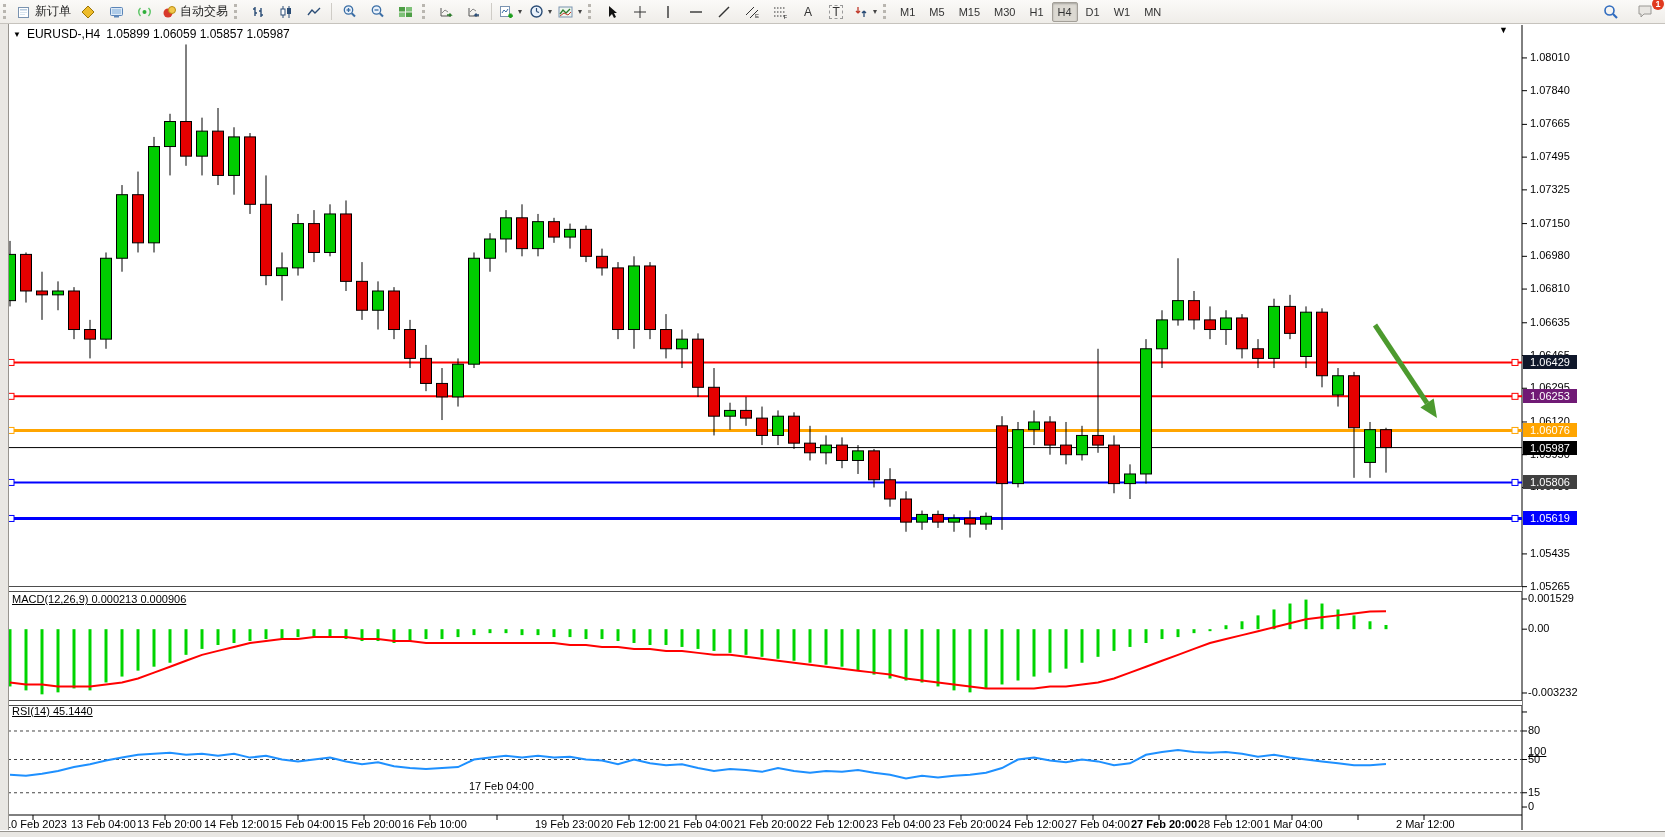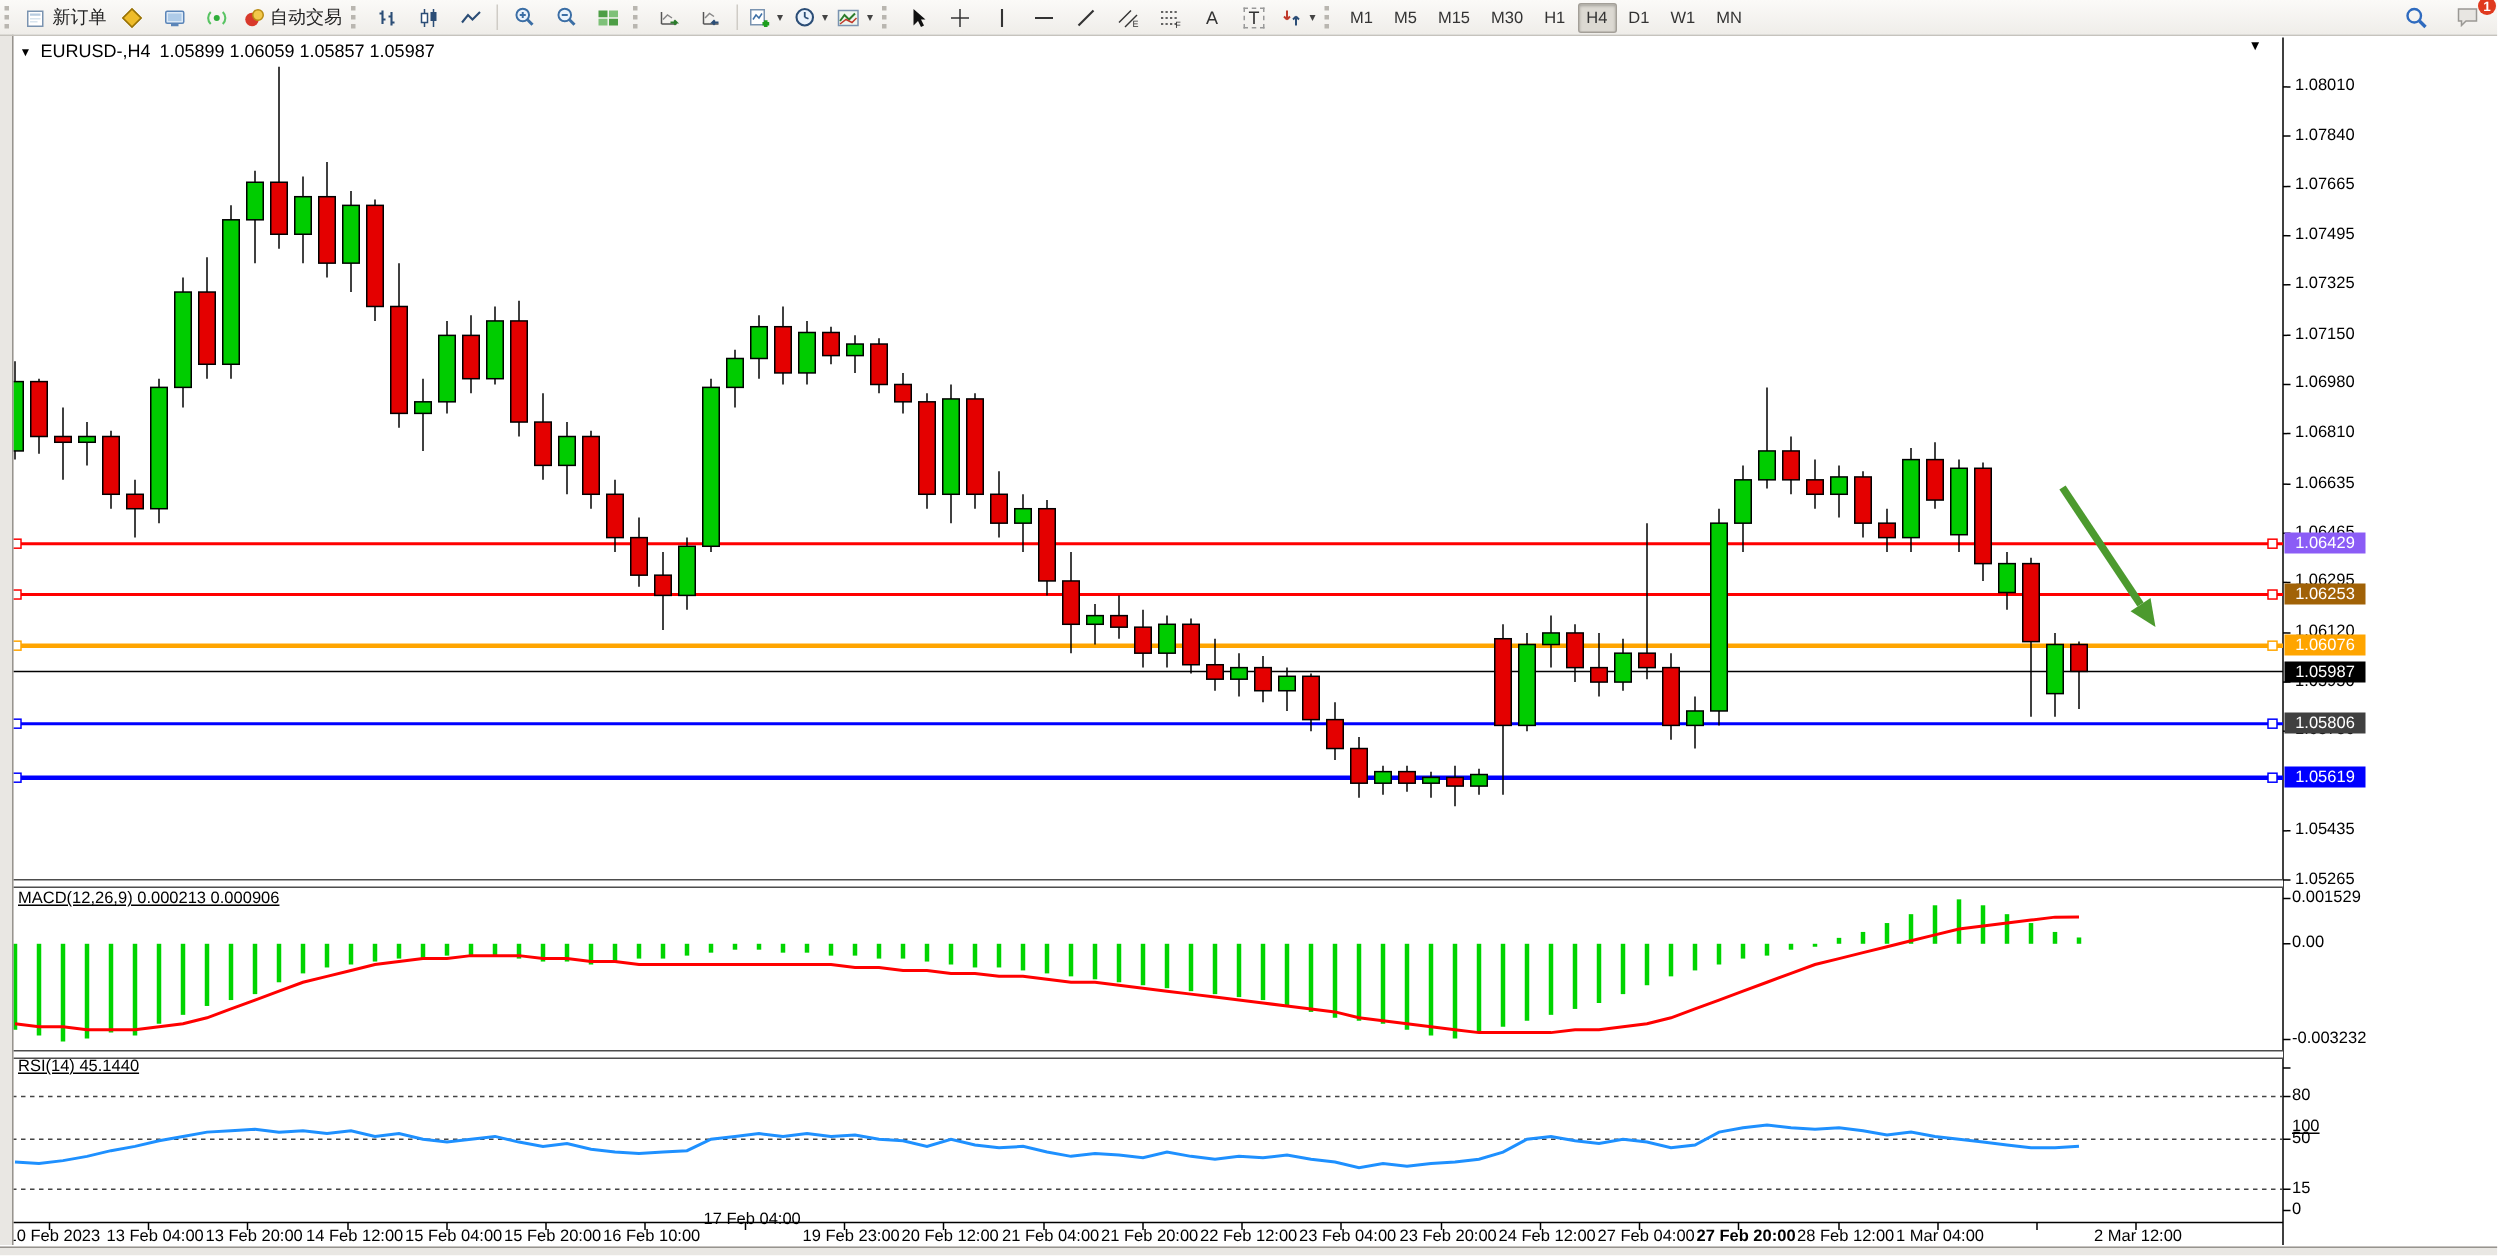--- a/index.html
+++ b/index.html
@@ -683,42 +683,42 @@
       <div class="axis-label" style="left: 1530px; top: 249.325px;">1.06980</div>
       <div class="axis-label" style="left: 1530px; top: 282.069px;">1.06810</div>
       <div class="axis-label" style="left: 1530px; top: 315.776px;">1.06635</div>
       <div class="axis-label" style="left: 1530px; top: 348.519px;">1.06465</div>
       <div class="axis-label" style="left: 1530px; top: 381.263px;">1.06295</div>
       <div class="axis-label" style="left: 1530px; top: 414.97px;">1.06120</div>
       <div class="axis-label" style="left: 1530px; top: 447.714px;">1.05950</div>
       <div class="axis-label" style="left: 1530px; top: 480.457px;">1.05780</div>
       <div class="axis-label" style="left: 1530px; top: 546.908px;">1.05435</div>
       <div class="axis-label" style="left: 1530px; top: 579.652px;">1.05265</div>
-      <div class="price-tag" style="left: 1523px; top: 355.453px; background: #8b5cf6;">1.06429</div>
-      <div class="price-tag" style="left: 1523px; top: 389.353px; background: #a16207;">1.06253</div>
+      <div class="price-tag" style="left: 1523px; top: 355.453px; background: #0f172a;">1.06429</div>
+      <div class="price-tag" style="left: 1523px; top: 389.353px; background: #701a75;">1.06253</div>
       <div class="price-tag" style="left: 1523px; top: 423.445px; background: rgb(255, 165, 0);">1.06076</div>
       <div class="price-tag" style="left: 1523px; top: 440.587px; background: rgb(0, 0, 0);">1.05987</div>
       <div class="price-tag" style="left: 1523px; top: 475.45px; background: #404040;">1.05806</div>
       <div class="price-tag" style="left: 1523px; top: 511.468px; background: rgb(0, 0, 255);">1.05619</div>
       <div class="axis-label" style="left: 1528px; top: 592.002px;">0.001529</div>
       <div class="axis-label" style="left: 1528px; top: 622.187px;">0.00</div>
       <div class="axis-label" style="left: 1528px; top: 685.991px;">-0.003232</div>
       <div class="axis-label" style="left: 1528px; top: 745px; text-decoration: underline;">100</div>
       <div class="axis-label" style="left: 1528px; top: 723.99px;">80</div>
       <div class="axis-label" style="left: 1528px; top: 752.5px;">50</div>
       <div class="axis-label" style="left: 1528px; top: 785.762px;">15</div>
       <div class="axis-label" style="left: 1528px; top: 800.017px;">0</div>
       <div class="time-label" style="left: 5px; top: 818px;">10 Feb 2023</div>
       <div class="time-label" style="left: 71px; top: 818px;">13 Feb 04:00</div>
       <div class="time-label" style="left: 137px; top: 818px;">13 Feb 20:00</div>
       <div class="time-label" style="left: 204px; top: 818px;">14 Feb 12:00</div>
       <div class="time-label" style="left: 270px; top: 818px;">15 Feb 04:00</div>
       <div class="time-label" style="left: 336px; top: 818px;">15 Feb 20:00</div>
       <div class="time-label" style="left: 402px; top: 818px;">16 Feb 10:00</div>
-      <div class="time-label" style="left: 469px; top: 780px; margin-top: 27px;">17 Feb 04:00</div>
+      <div class="time-label" style="left: 469px; top: 780px;">17 Feb 04:00</div>
       <div class="time-label" style="left: 535px; top: 818px;">19 Feb 23:00</div>
       <div class="time-label" style="left: 601px; top: 818px;">20 Feb 12:00</div>
       <div class="time-label" style="left: 668px; top: 818px;">21 Feb 04:00</div>
       <div class="time-label" style="left: 734px; top: 818px;">21 Feb 20:00</div>
       <div class="time-label" style="left: 800px; top: 818px;">22 Feb 12:00</div>
       <div class="time-label" style="left: 866px; top: 818px;">23 Feb 04:00</div>
       <div class="time-label" style="left: 933px; top: 818px;">23 Feb 20:00</div>
       <div class="time-label" style="left: 999px; top: 818px;">24 Feb 12:00</div>
       <div class="time-label" style="left: 1065px; top: 818px;">27 Feb 04:00</div>
       <div class="time-label" style="left: 1131px; top: 818px; font-weight: bold;">27 Feb 20:00</div>

